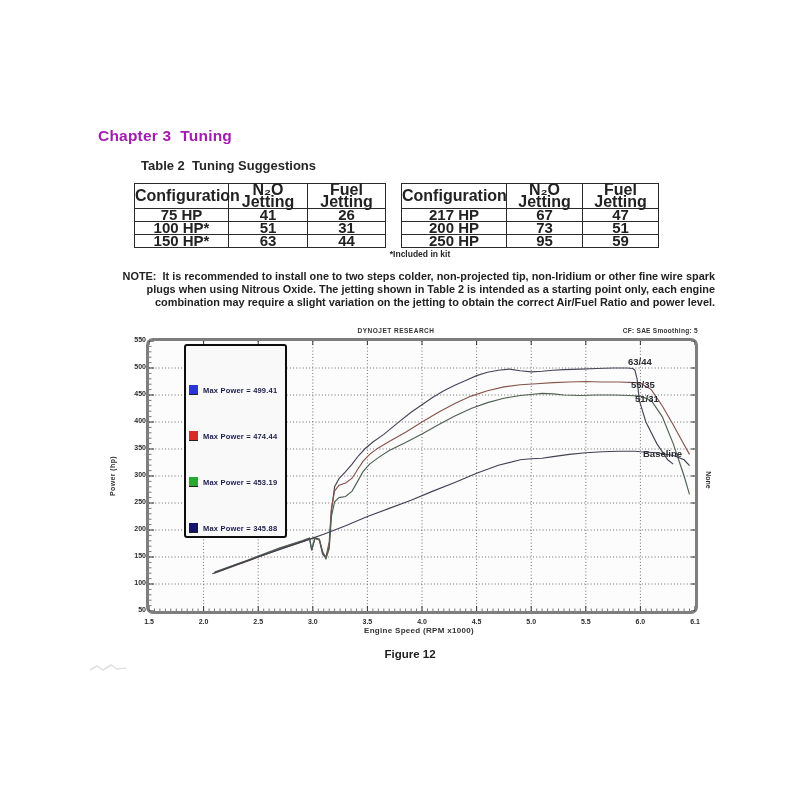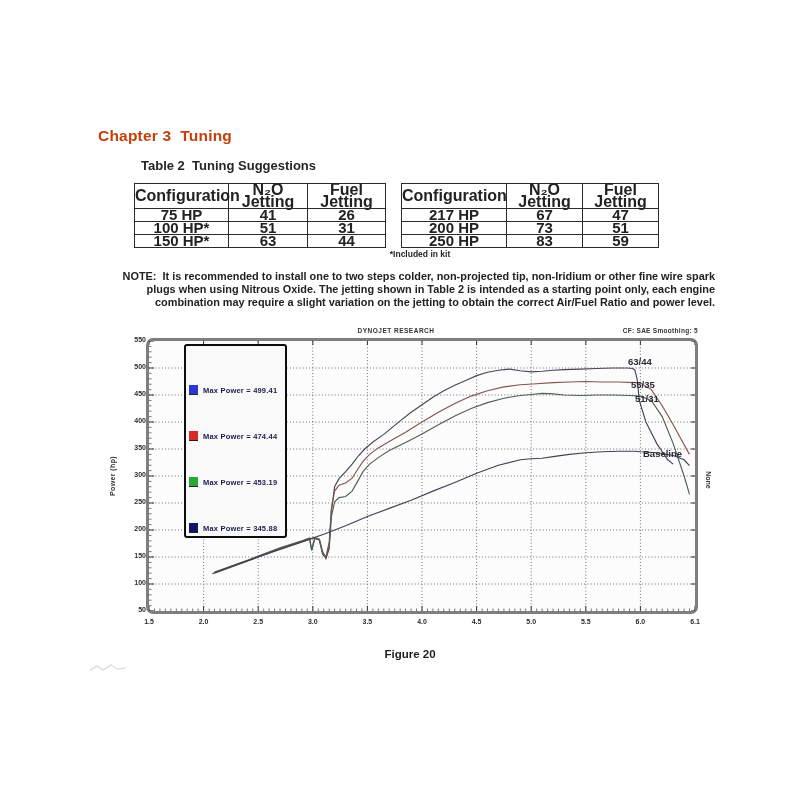--- a/index.html
+++ b/index.html
@@ -1,19 +1,19 @@
 <!DOCTYPE html>
 <html><head>
 <meta charset="utf-8">
 <style>
   html,body{margin:0;padding:0;background:#fff;}
   .page{position:relative;width:800px;height:800px;background:#ffffff;overflow:hidden;
         font-family:"Liberation Sans",sans-serif;color:#262626;}
   .abs{position:absolute;}
-  #chapter-title{left:98px;top:127px;font-size:15.5px;font-weight:bold;color:#c2410c;white-space:pre;letter-spacing:.2px;}
+  #chapter-title{left:98px;top:127px;font-size:15.5px;font-weight:bold;color:#a21caf;white-space:pre;letter-spacing:.2px;}
   #table-caption{left:97px;top:158px;font-size:13px;font-weight:bold;white-space:pre;margin-left:44px;}
   #jetting-table{left:134px;top:183px;border-collapse:collapse;table-layout:fixed;width:524px;}
   #jetting-table th,#jetting-table td{border:1px solid #2b2b2b;height:12px;padding:0;
         font-size:15px;font-weight:bold;text-align:center;line-height:12px;color:#222;}
   #jetting-table th{font-size:16px;}
   #jetting-table .gap{border-top:none;border-bottom:none;}
   #footnote{left:340px;top:249px;width:160px;text-align:center;font-size:8.5px;font-weight:bold;}
   #note{left:97px;top:270px;width:618px;font-size:10.9px;font-weight:bold;line-height:13.2px;
         white-space:pre-wrap;color:#222;text-align:right;}
   #chart{left:100px;top:326px;width:620px;height:318px;}
@@ -93,21 +93,21 @@
           <td>200 HP</td>
           <td>73</td>
           <td>51</td>
         </tr>
         <tr>
           <td>150 HP*</td>
           <td>63</td>
           <td>44</td>
           <td class="gap"></td>
           <td>250 HP</td>
-          <td>83</td>
+          <td>95</td>
           <td>59</td>
         </tr>
       </tbody>
   </table>
 
   <div class="abs" id="footnote">*Included in kit</div>
 
   <div class="abs" id="note">NOTE:  It is recommended to install one to two steps colder, non-projected tip, non-Iridium or other fine wire spark
 plugs when using Nitrous Oxide. The jetting shown in Table 2 is intended as a starting point only, each engine
 combination may require a slight variation on the jetting to obtain the correct Air/Fuel Ratio and power level.</div>
@@ -332,20 +332,21 @@
           <div class="legend-swatch" style="background: rgb(39, 168, 52);"></div>
           <div class="legend-label">Max Power = 453.19</div>
         </div>
         <div class="legend-row">
           <div class="legend-swatch" style="background: rgb(20, 20, 102);"></div>
           <div class="legend-label">Max Power = 345.88</div>
         </div>
       </div>
     <div id="ylabel">Power (hp)</div>
     <div id="none-label">None</div>
+    <div id="xlabel">Engine Speed (RPM x1000)</div>
   <div class="xtick" style="left: 34px;">1.5</div>
       <div class="xtick" style="left: 88.6px;">2.0</div>
       <div class="xtick" style="left: 143.2px;">2.5</div>
       <div class="xtick" style="left: 197.8px;">3.0</div>
       <div class="xtick" style="left: 252.4px;">3.5</div>
       <div class="xtick" style="left: 307px;">4.0</div>
       <div class="xtick" style="left: 361.6px;">4.5</div>
       <div class="xtick" style="left: 416.2px;">5.0</div>
       <div class="xtick" style="left: 470.8px;">5.5</div>
       <div class="xtick" style="left: 525.4px;">6.0</div>
@@ -356,19 +357,19 @@
       <div class="ytick" style="top: 199px;">200</div>
       <div class="ytick" style="top: 172px;">250</div>
       <div class="ytick" style="top: 145px;">300</div>
       <div class="ytick" style="top: 118px;">350</div>
       <div class="ytick" style="top: 91px;">400</div>
       <div class="ytick" style="top: 64px;">450</div>
       <div class="ytick" style="top: 37px;">500</div>
       <div class="ytick" style="top: 10px;">550</div>
     </div>
 
-  <div class="abs" id="figure-caption">Figure 20</div>
+  <div class="abs" id="figure-caption">Figure 12</div>
 
   <svg class="abs" id="smudge" width="40" height="16">
     <path d="M2 11 L9 7 L15 11 L23 6 L29 10 L38 9" stroke="#9a9a9a" stroke-width="1.5" fill="none"></path>
   </svg>
 
 </div>
 
 </body></html>

